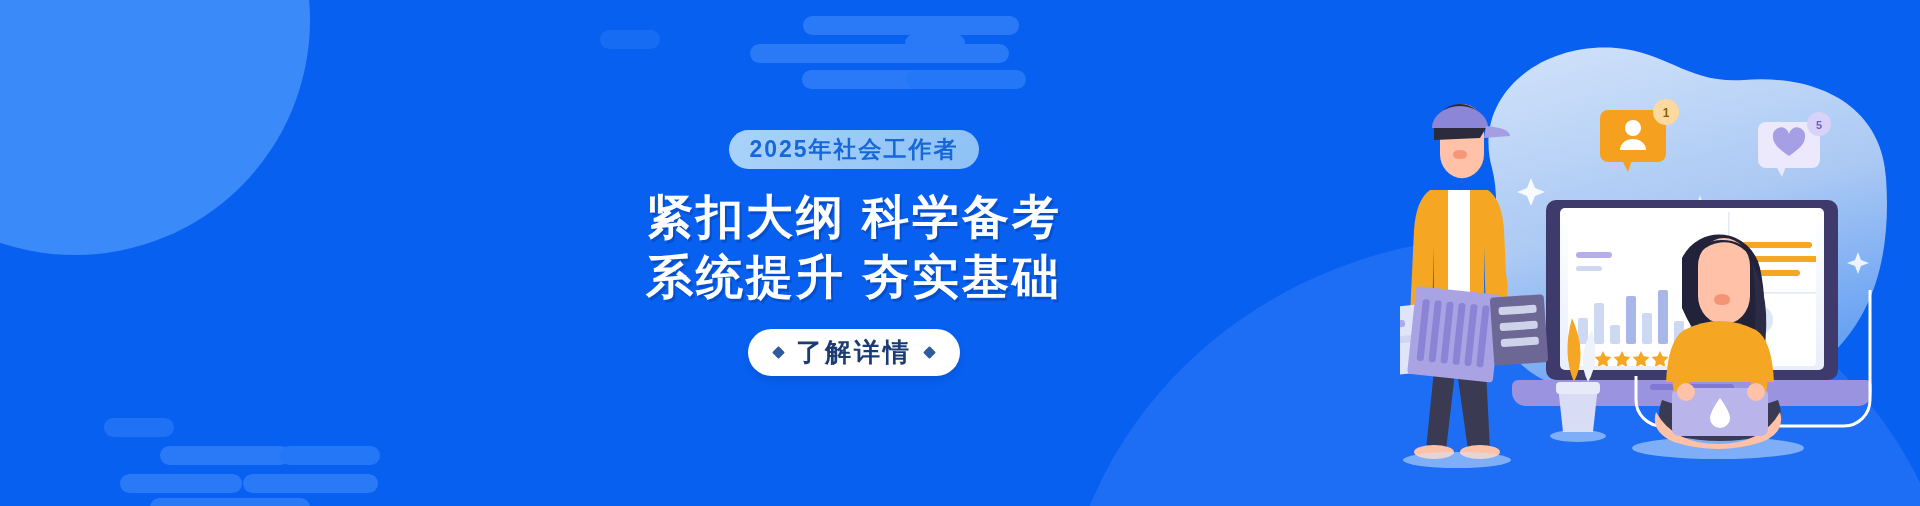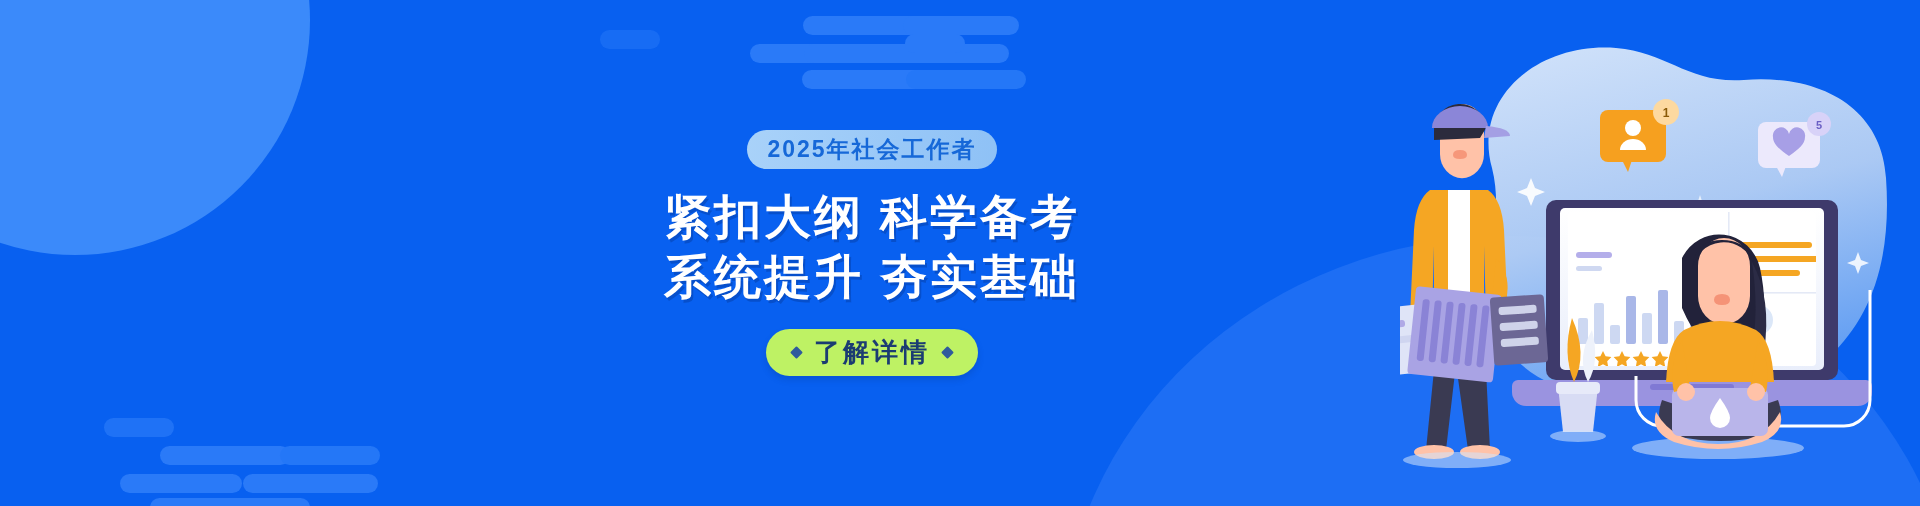--- a/index.html
+++ b/index.html
@@ -23,21 +23,21 @@
     width:900px; height:420px; border-radius:50% 50% 0 0 / 100% 100% 0 0;
     background:#1d6ef4;
   }
   .stripe {
     position:absolute; height:19px; border-radius:10px;
     background:#2a7af8;
   }
   .stripe.soft { background:#2477f7; }
   
   .content {
-    position:absolute; left:592px; top:0;
+    position:absolute; left:574px; top:0;
     width:560px; height:506px;
     display:flex; flex-direction:column;
     align-items:center; justify-content:center;
     gap:0;
   }
   .badge {
     display:flex; align-items:center; justify-content:center;
     height:39px; padding:0 20px; border-radius:20px;
     background:linear-gradient(100deg,#a9d2f9 0%,#8ec1f6 100%);
     color:#1668d8; font-size:23px; font-weight:700;
@@ -47,21 +47,21 @@
   .title-line {
     color:#ffffff; font-size:47px; font-weight:700;
     letter-spacing:3px; white-space:nowrap; line-height:1.28;
     text-shadow:2px 3px 0 rgba(5,60,160,.45);
   }
   .cta {
     margin-top:22px;
     display:flex; align-items:center; justify-content:center;
     gap:13px;
     height:47px; padding:0 26px; border-radius:24px;
-    background:#bef264; color:#1b3c72;
+    background:#ffffff; color:#1b3c72;
     font-size:26px; font-weight:700; letter-spacing:3px;
     white-space:nowrap; cursor:pointer;
     box-shadow:0 4px 6px rgba(4,48,130,.22);
   }
   .diamond {
     width:9px; height:9px; background:#2f5b9c;
     transform:rotate(45deg); flex:none; border-radius:1px;
   }
   
   .illus { position:absolute; right:0; top:0; width:520px; height:506px; }

